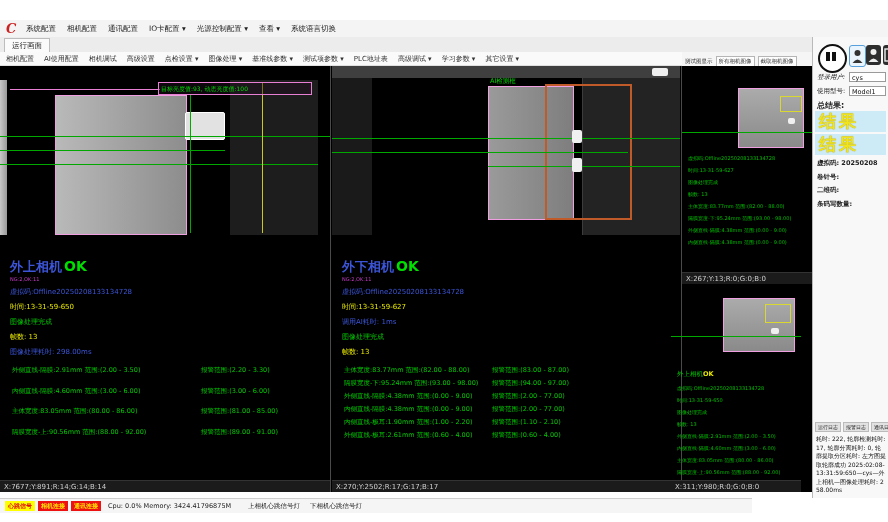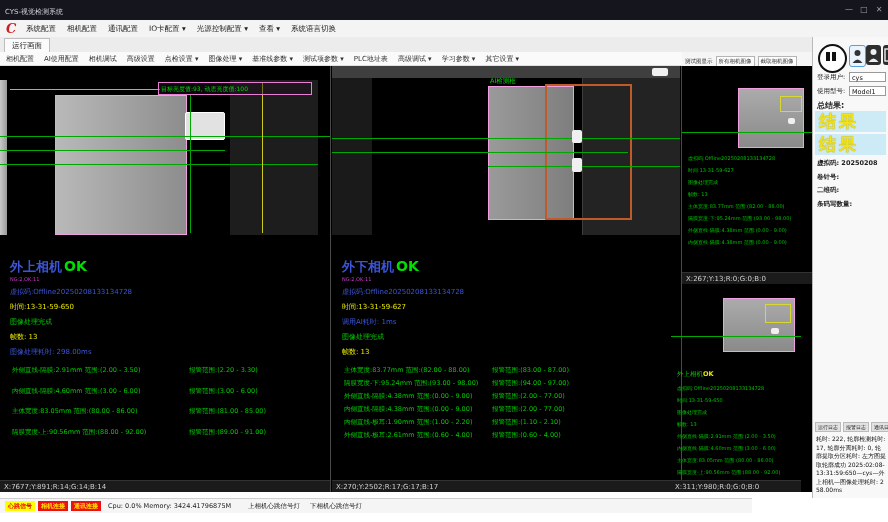--- a/index.html
+++ b/index.html
@@ -43,21 +43,21 @@
   .cam-title .ok{color:#00e000;font-size:14px;margin-left:2px;}
   .tiny-magenta{font-size:5px;color:#c83cc8;margin-top:0px;}
   .oline{font-size:7px;margin-top:5px;white-space:nowrap;}
   .c-blue{color:#3c55d8;}.c-yellow{color:#e8e800;}.c-green{color:#00cc00;}
   .measures{margin-top:9px;}
   .mrow{position:relative;}
   .left-m .mrow{height:20.5px;}
   .mid-m .mrow{height:13px;}
   .mtext{position:absolute;left:2px;color:#00cc00;font-size:6.5px;white-space:nowrap;}
   .malarm{position:absolute;color:#00cc00;font-size:6.5px;white-space:nowrap;}
-  .left-m .malarm{left:143px;padding-left:36px;}
+  .left-m .malarm{left:155px;padding-left:36px;}
   .mid-m .malarm{left:150px;text-align:center;}
   
   .rvtabs{left:682px;top:52px;width:130px;height:20px;background:#f5f5f5;border-bottom:1px solid #d5d5d5;display:flex;align-items:center;gap:3px;padding-left:3px;box-sizing:border-box;}
   .rvtabs .lbl{font-size:5.5px;color:#333;}
   .rvtabs .chip{font-size:5.5px;color:#333;border:1px solid #b5b5b5;background:#fdfdfd;padding:1px 2px;}
   .minilines{position:absolute;left:6px;}
   .miniline{font-size:5px;color:#00c000;line-height:12px;white-space:nowrap;}
   .minititle{position:absolute;left:6px;font-size:6.5px;}
   
   .rpanel{left:812px;top:37px;width:76px;height:461px;background:#f8f8f8;border-left:1px solid #b9b9b9;box-sizing:border-box;}
@@ -83,26 +83,20 @@
   .connector{background:#e2e2e2;border-radius:2px;border:1px solid #fff;}
   .spot{background:#f0f0f0;border-radius:2px;}
   .orect{border:2px solid #c05a28;}
   .yrect{border:1px solid #d8d830;}
 </style>
 </head>
 <body>
 
 <div id="app">
 
-  <div class="abs titlebar">
-    <span class="title">CYS-视觉检测系统</span>
-    <span class="wc" style="right:32px;">—</span>
-    <span class="wc" style="right:17px;">□</span>
-    <span class="wc" style="right:2px;">✕</span>
-  </div>
 
   <div class="abs menubar">
     <span class="logo">C</span>
     <div class="menu-items">
 
     <span class="menu-item">系统配置</span>
         <span class="menu-item">相机配置</span>
         <span class="menu-item">通讯配置</span>
         <span class="menu-item">IO卡配置 ▾</span>
         <span class="menu-item">光源控制配置 ▾</span>
@@ -305,21 +299,21 @@
           <path d="M2.5 17 q5 -7 10 0 z" fill="#eee"></path>
         </svg>
     </div>
     <div class="smallbtn" style="left:70px;width:14px;">
       <svg width="14" height="20" viewBox="0 0 14 20">
           <rect x="2" y="4" width="7" height="12" fill="none" stroke="#eee" stroke-width="1.4"></rect>
           <path d="M7 10 h6 M10.5 7.5 L13 10 L10.5 12.5" stroke="#eee" stroke-width="1.4" fill="none"></path>
         </svg>
     </div>
 
-    <span class="rlabel" style="top:36px;">登录用户:</span>
+    <span class="rlabel" style="top:36px;font-style:italic;">登录用户:</span>
     <div class="rbox" style="top:35px;">cys</div>
     <span class="rlabel" style="top:50px;">使用型号:</span>
     <div class="rbox" style="top:49px;">Model1</div>
 
     <span class="rlabel" style="top:63px;font-size:8px;font-weight:bold;">总结果:</span>
     <div class="resultbox" style="top:74px;">结果</div>
     <div class="resultbox" style="top:97px;">结果</div>
 
     <span class="rlabel" style="top:122px;font-weight:bold;">虚拟码: 20250208</span>
     <span class="rlabel" style="top:136px;font-weight:bold;">卷针号:</span>

